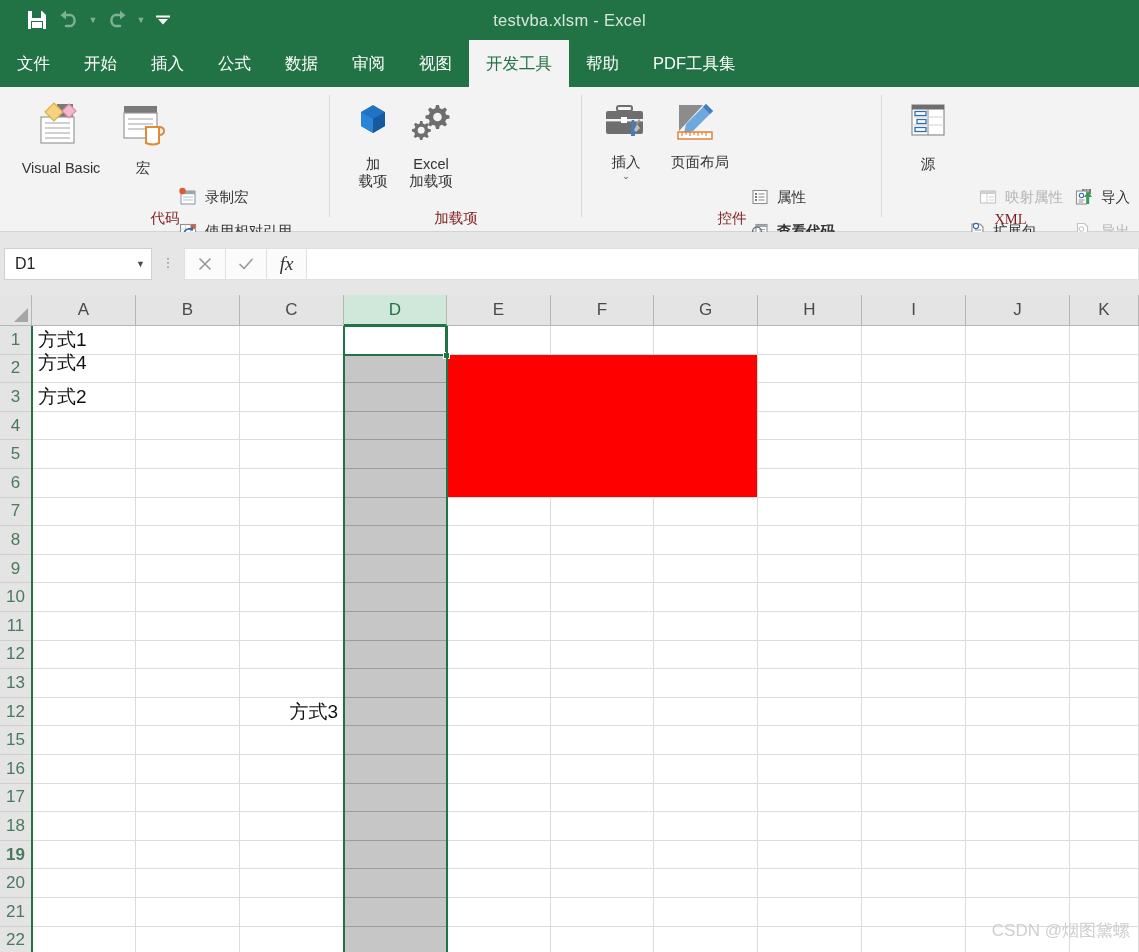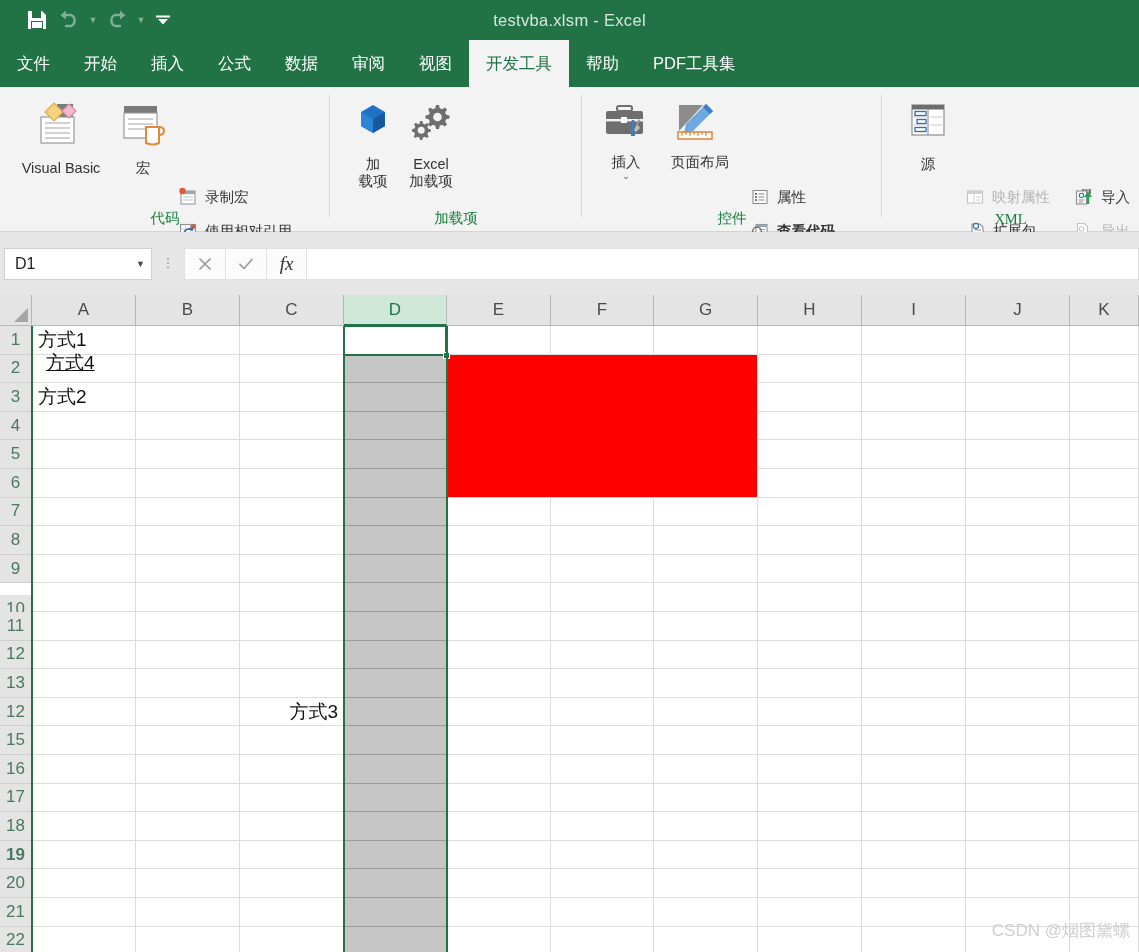--- a/index.html
+++ b/index.html
@@ -56,21 +56,21 @@
 
   
   #ribbon {
     position: absolute; left: 0; top: 87px; width: 1139px; height: 145px;
     background: #f3f3f3;
     border-bottom: 1px solid #d4d4d4;
   }
   .rgroup { position: absolute; top: 0; height: 145px; }
   .rgroup-label {
     position: absolute; bottom: 4px; left: 0; width: 100%;
-    text-align: center; font-size: 14.5px; color: #15803d;
+    text-align: center; font-size: 14.5px; color: #7f1d1d;
   }
   .rgroup-sep {
     position: absolute; top: 8px; width: 1px; height: 122px; background: #d9d9d9;
   }
   .bigbtn {
     position: absolute; display: flex; flex-direction: column; align-items: center;
     font-size: 14.5px; color: #333333; text-align: center; line-height: 1.18;
   }
   .bigbtn .glyph { margin-bottom: 5px; }
   .smallrow {
@@ -429,21 +429,21 @@
           <line x1="6" y1="16" x2="38" y2="16" stroke="#cfcfcf" stroke-width="1"></line>
           <line x1="6" y1="24" x2="38" y2="24" stroke="#cfcfcf" stroke-width="1"></line>
           <rect x="9" y="10.5" width="11" height="4" fill="none" stroke="#2f6fb0" stroke-width="1.3"></rect>
           <rect x="11" y="18.5" width="9" height="4" fill="none" stroke="#2f6fb0" stroke-width="1.3"></rect>
           <rect x="9" y="26.5" width="11" height="4" fill="none" stroke="#2f6fb0" stroke-width="1.3"></rect>
         </svg>
       </span>
       <span>源</span>
     </div>
 
-    <div class="smallrow disabled" style="left:83px; top:100px;">
+    <div class="smallrow disabled" style="left:96px; top:100px;">
       <span class="mini-ic">
         <svg width="20" height="20" viewBox="0 0 20 20" aria-hidden="true">
           <rect x="2.5" y="4" width="15" height="12" fill="#ffffff" stroke="#c3c3c3" stroke-width="1.1"></rect>
           <rect x="2.5" y="4" width="15" height="3" fill="#cfcfcf"></rect>
           <line x1="9" y1="7" x2="9" y2="16" stroke="#cfcfcf" stroke-width="1"></line>
           <g stroke="#d2d2d2" stroke-width="1">
               <line x1="11" y1="10" x2="16" y2="10"></line>
               <line x1="11" y1="13" x2="16" y2="13"></line>
             </g>
         </svg>
@@ -560,21 +560,21 @@
   <div id="rowheads" style="height: 629.2px;">
       <div class="rowhead" style="top: 0px; height: 28.6px;">1</div>
       <div class="rowhead" style="top: 28.6px; height: 28.6px;">2</div>
       <div class="rowhead" style="top: 57.2px; height: 28.6px;">3</div>
       <div class="rowhead" style="top: 85.8px; height: 28.6px;">4</div>
       <div class="rowhead" style="top: 114.4px; height: 28.6px;">5</div>
       <div class="rowhead" style="top: 143px; height: 28.6px;">6</div>
       <div class="rowhead" style="top: 171.6px; height: 28.6px;">7</div>
       <div class="rowhead" style="top: 200.2px; height: 28.6px;">8</div>
       <div class="rowhead" style="top: 228.8px; height: 28.6px;">9</div>
-      <div class="rowhead" style="top: 257.4px; height: 28.6px; margin-top: 12px;">10</div>
+      <div class="rowhead" style="top: 257.4px; height: 28.6px;">10</div>
       <div class="rowhead" style="top: 286px; height: 28.6px;">11</div>
       <div class="rowhead" style="top: 314.6px; height: 28.6px;">12</div>
       <div class="rowhead" style="top: 343.2px; height: 28.6px;">13</div>
       <div class="rowhead" style="top: 371.8px; height: 28.6px;">12</div>
       <div class="rowhead" style="top: 400.4px; height: 28.6px;">15</div>
       <div class="rowhead" style="top: 429px; height: 28.6px;">16</div>
       <div class="rowhead" style="top: 457.6px; height: 28.6px;">17</div>
       <div class="rowhead" style="top: 486.2px; height: 28.6px;">18</div>
       <div class="rowhead" style="top: 514.8px; height: 28.6px; font-weight: bold;">19</div>
       <div class="rowhead" style="top: 543.4px; height: 28.6px;">20</div>
@@ -631,21 +631,21 @@
         <div class="graybox-line" style="top: 399.4px; width: 100%;"></div>
         <div class="graybox-line" style="top: 428px; width: 100%;"></div>
         <div class="graybox-line" style="top: 456.6px; width: 100%;"></div>
         <div class="graybox-line" style="top: 485.2px; width: 100%;"></div>
         <div class="graybox-line" style="top: 513.8px; width: 100%;"></div>
         <div class="graybox-line" style="top: 542.4px; width: 100%;"></div>
         <div class="graybox-line" style="top: 571px; width: 100%;"></div>
       </div>
       <div style="position: absolute; left: 415px; top: 28.6px; width: 310px; height: 142px; background: rgb(254, 0, 0);"></div>
       <div class="cell-text" style="left: 0px; top: 0px; width: 103px; height: 28.6px; justify-content: flex-start; padding: 0px 0px 0px 6px;">方式1</div>
-      <div class="cell-text" style="left: 8px; top: 28.6px; width: 103px; height: 28.6px; justify-content: flex-start; padding: 0px 0px 12px 6px; text-decoration: underline;">方式4</div>
+      <div class="cell-text" style="left: 0px; top: 28.6px; width: 103px; height: 28.6px; justify-content: flex-start; padding: 0px 0px 12px 6px;">方式4</div>
       <div class="cell-text" style="left: 0px; top: 57.2px; width: 103px; height: 28.6px; justify-content: flex-start; padding: 0px 0px 0px 6px;">方式2</div>
       <div class="cell-text" style="left: 208px; top: 371.8px; width: 103px; height: 28.6px; justify-content: flex-end; padding: 0px 5px 0px 0px;">方式3</div>
       <div id="selbox" style="left: 311px; top: -1px; width: 104px; height: 30.6px;"></div>
       <div id="selhandle" style="left: 411px; top: 25.6px;"></div>
       <div style="position: absolute; top: 0px; width: 2px; height: 629.2px; background: rgb(33, 115, 70); left: 311px;"></div>
       <div style="position: absolute; top: 0px; width: 2px; height: 629.2px; background: rgb(33, 115, 70); left: 414px;"></div>
     </div>
   <div id="watermark">CSDN @烟图黛螺</div>
 <div id="sel-left-rule" style="height: 629.2px;"></div>
   </div>

